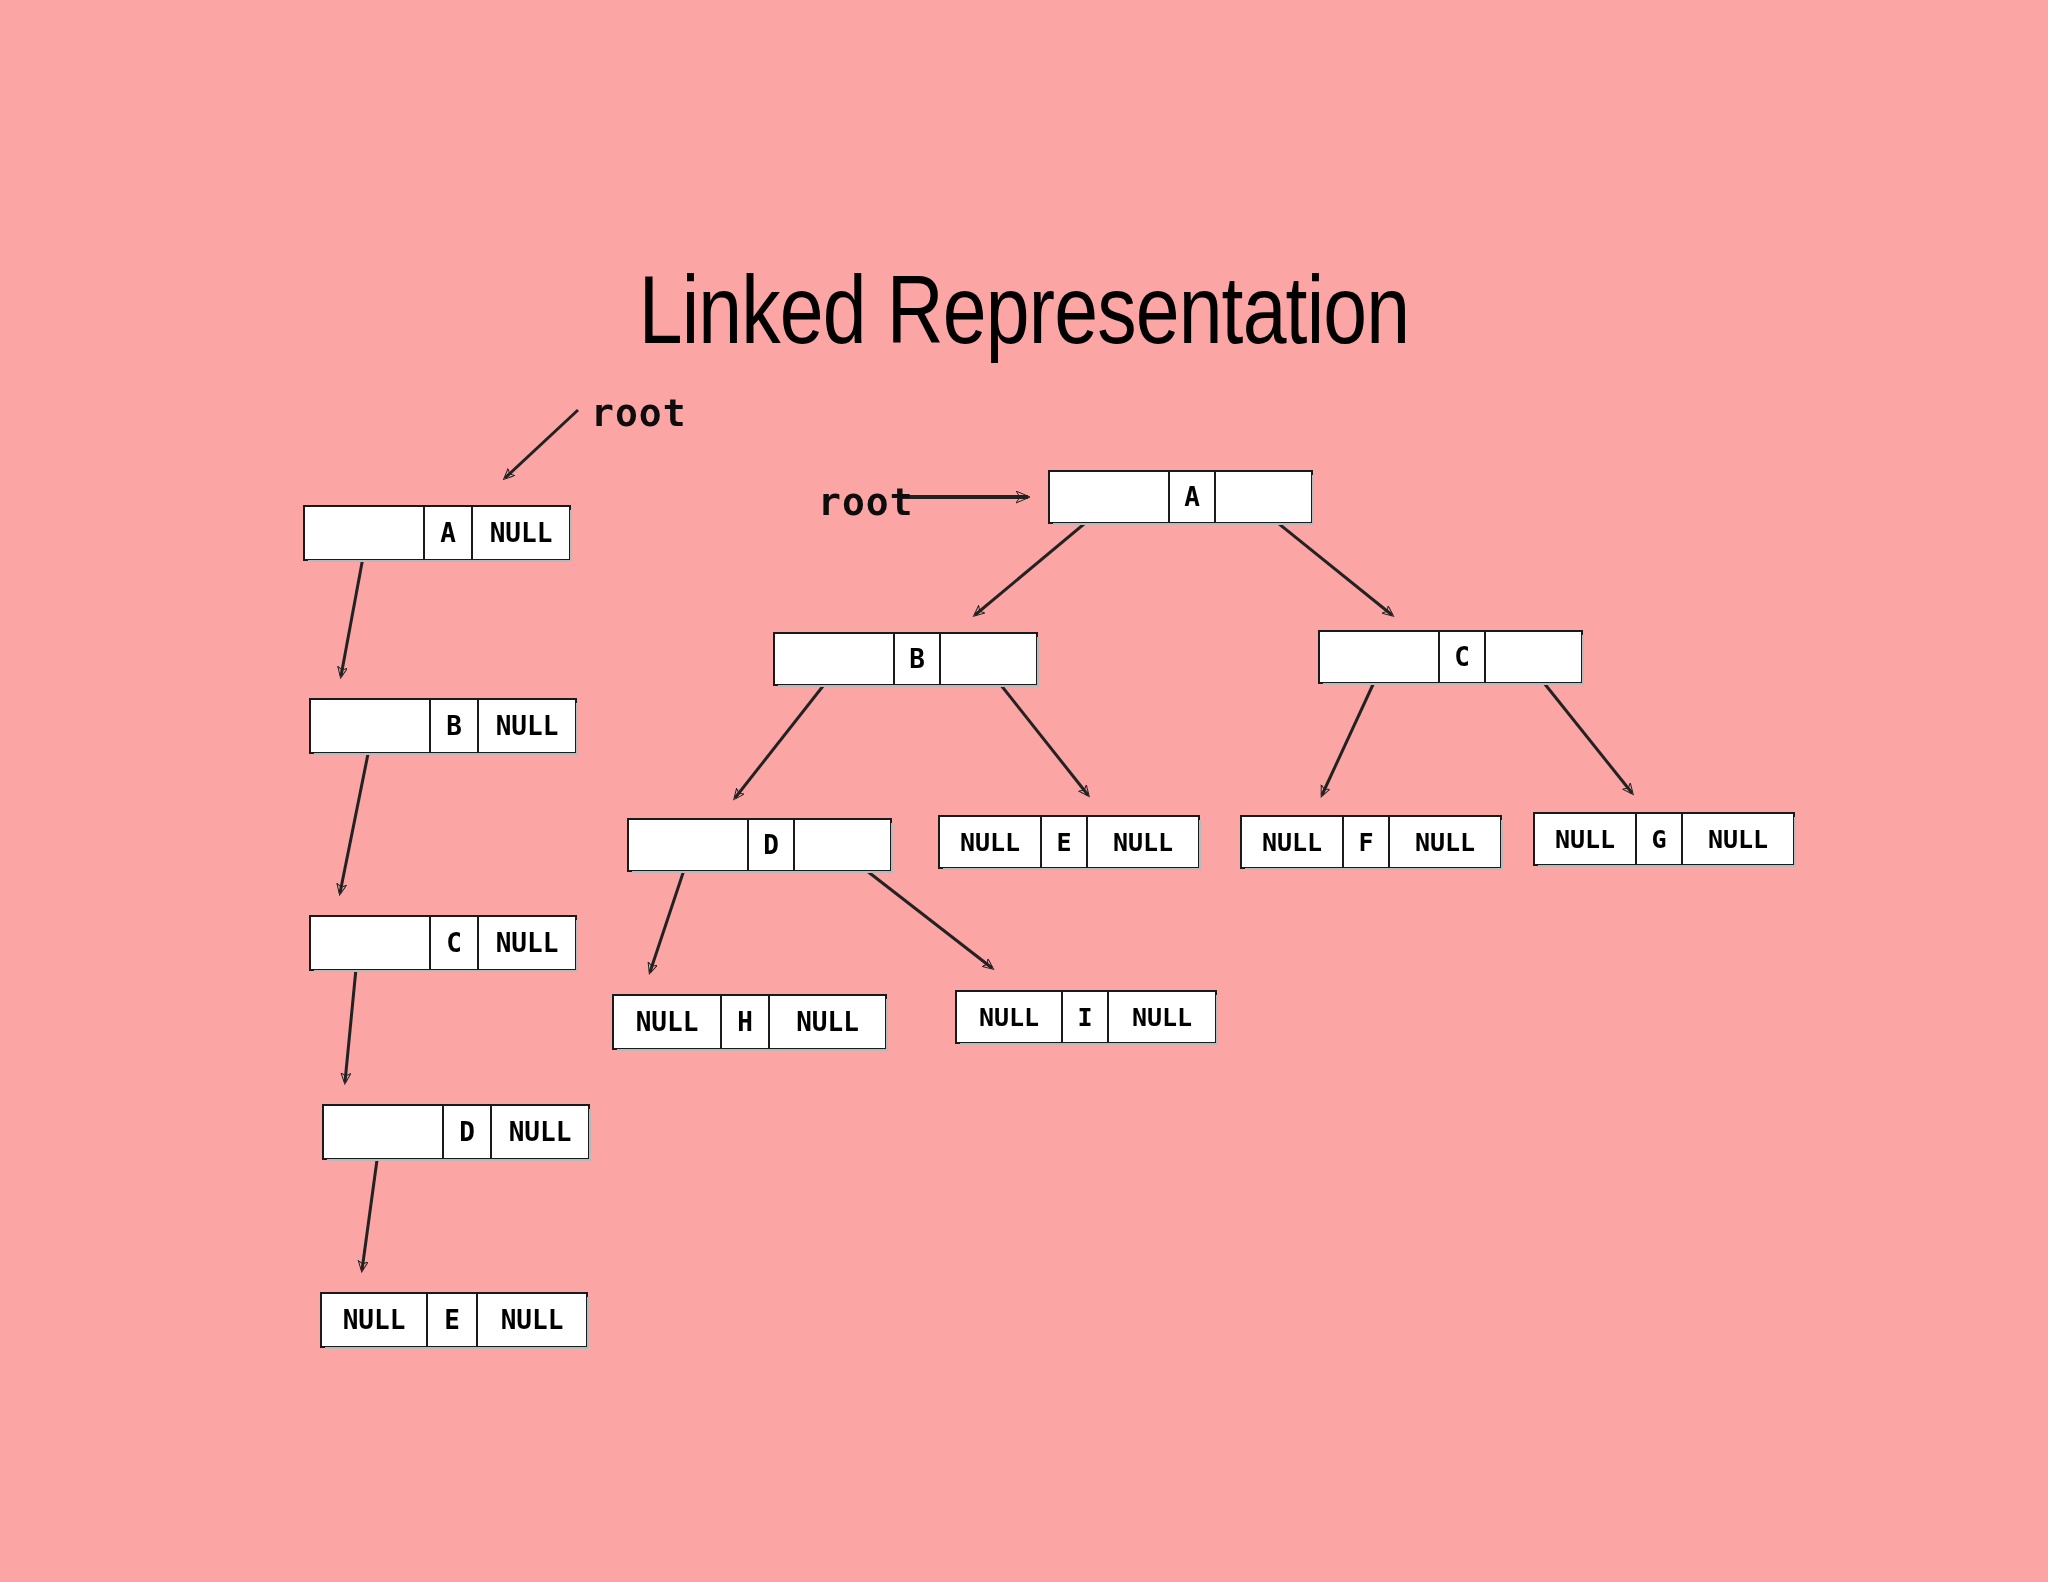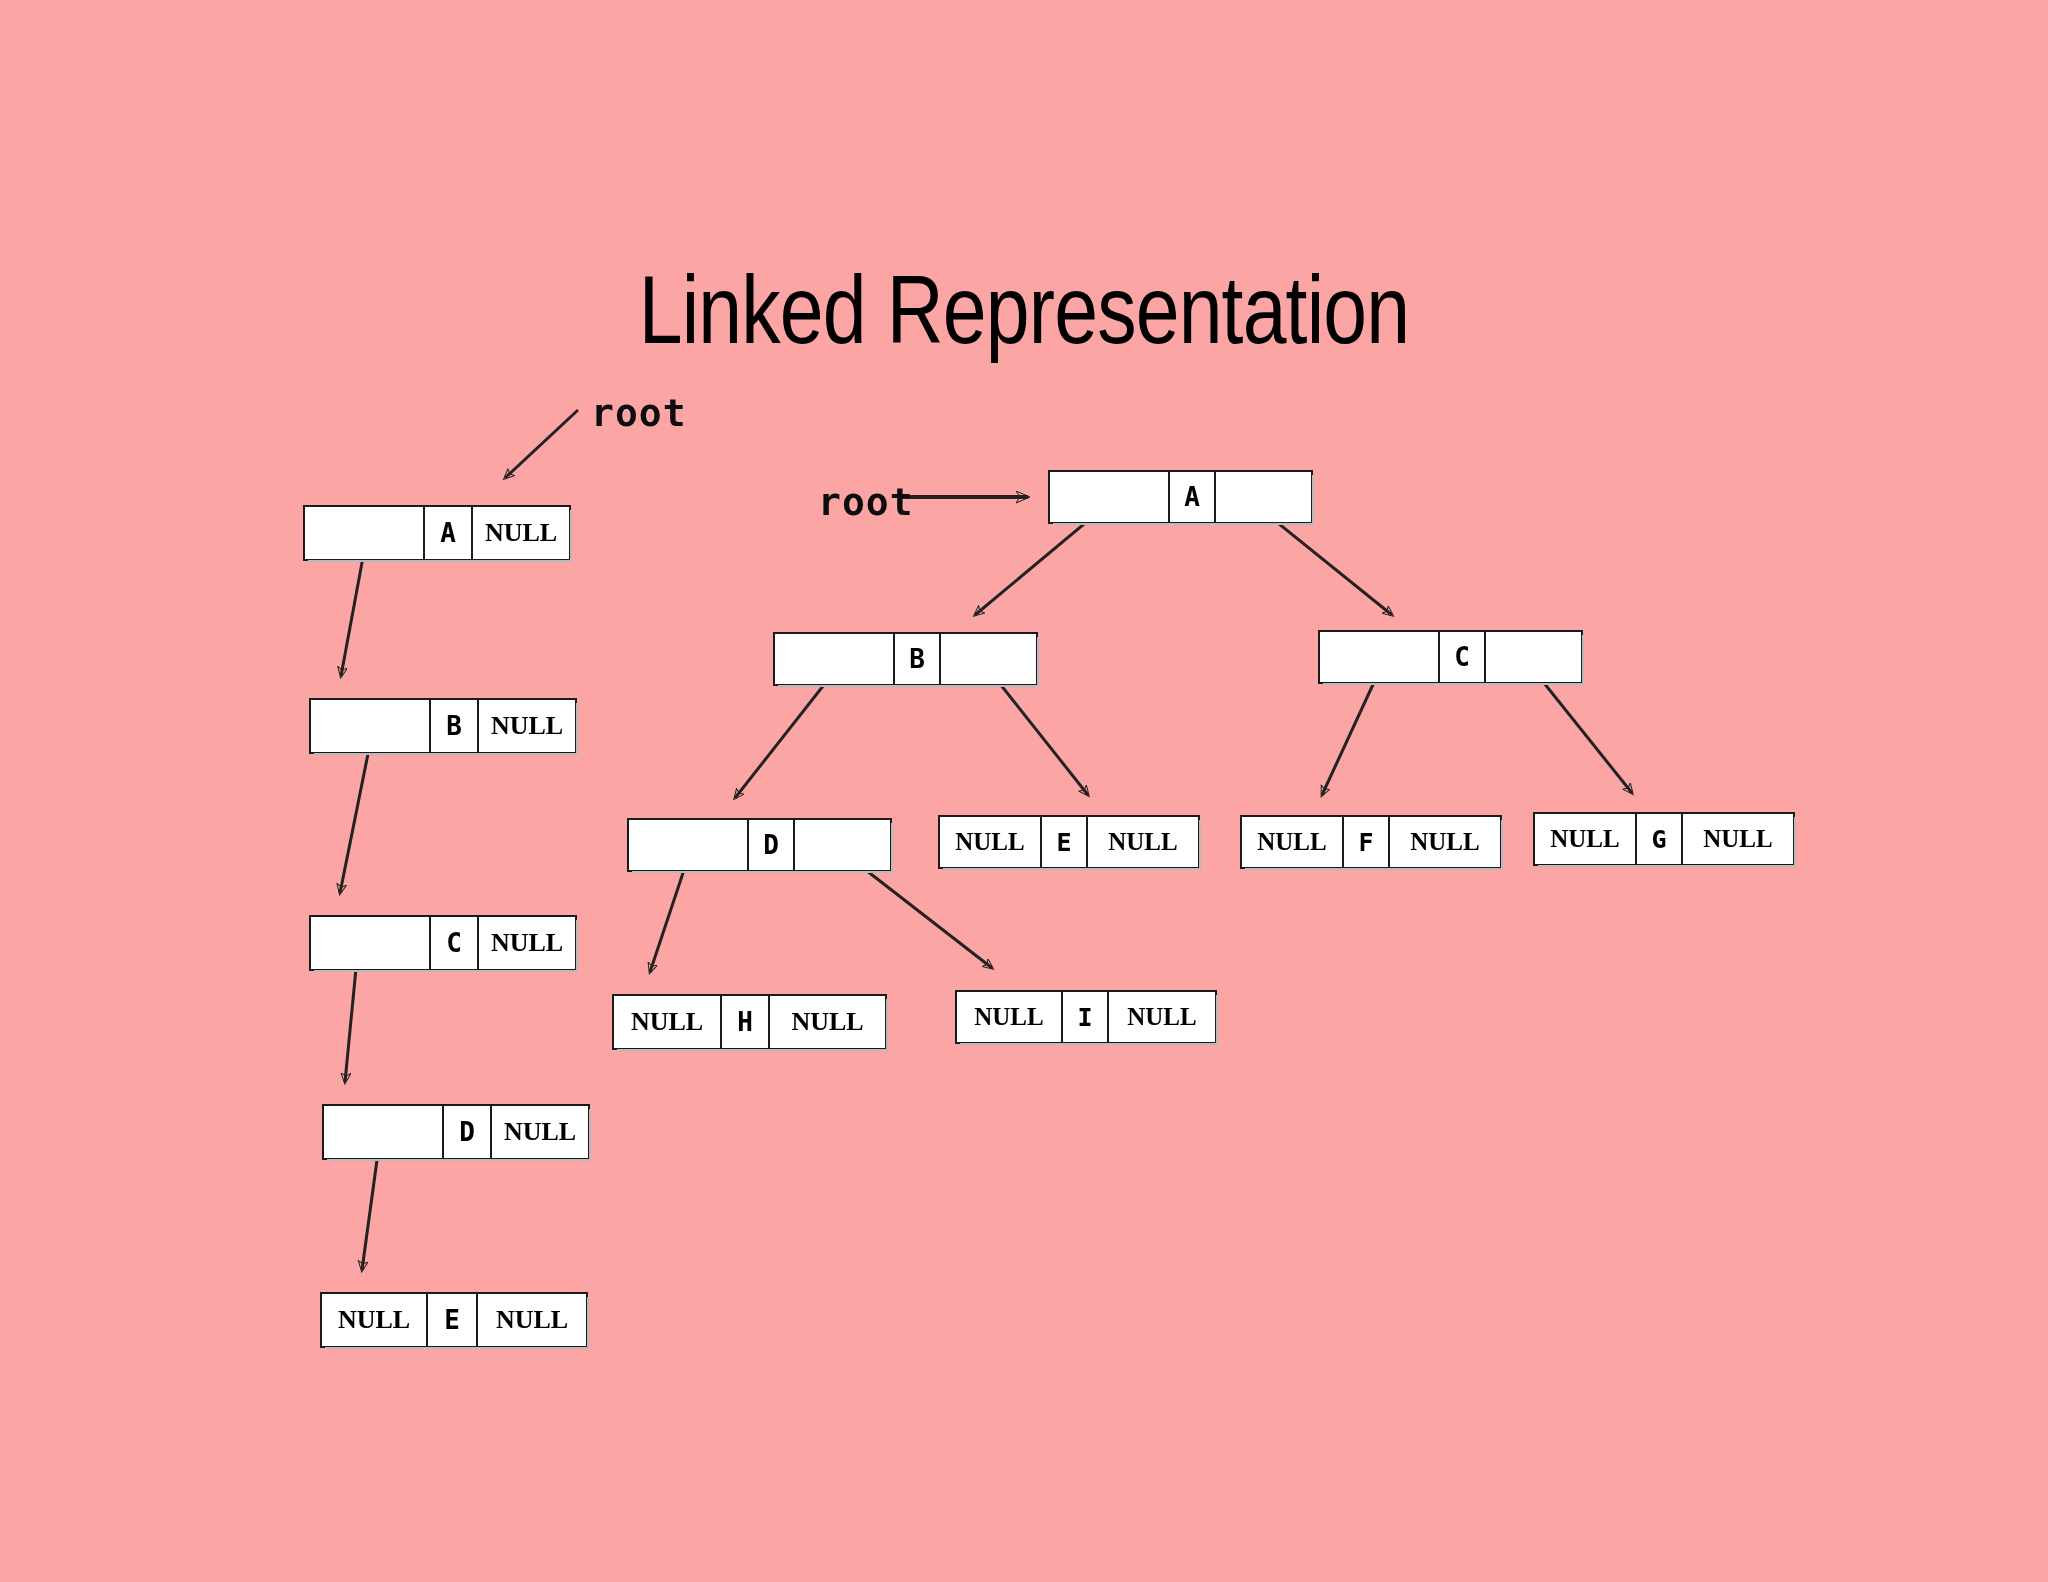--- a/index.html
+++ b/index.html
@@ -56,21 +56,20 @@
   .node .cell + .cell {
     border-left: 2px solid #1a1a1a;
   }
   .cell.ptr-empty { }
   .cell.val {
     font-weight: 700;
   }
   .cell.nullc {
     font-weight: 700;
     letter-spacing: 0px;
-    font-family: Liberation Serif, serif;
   }
 
   
   .node::after {
     content: "";
     position: absolute;
     left: 3px;
     top: 3px;
     right: -3px;
     bottom: -3px;

